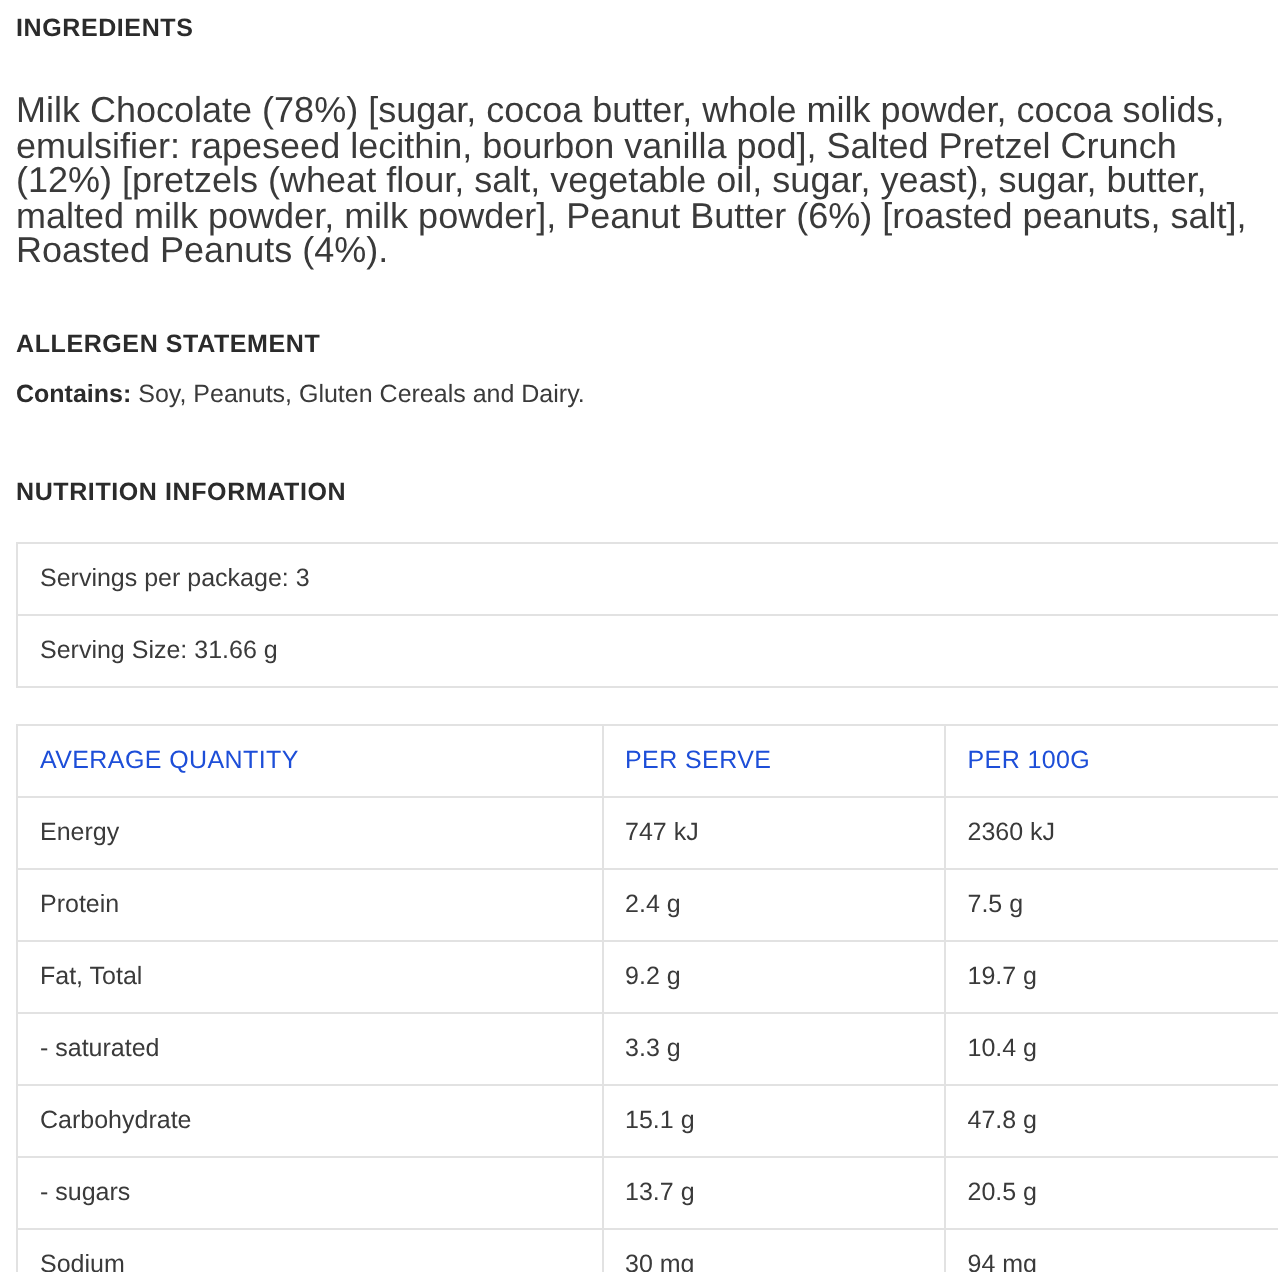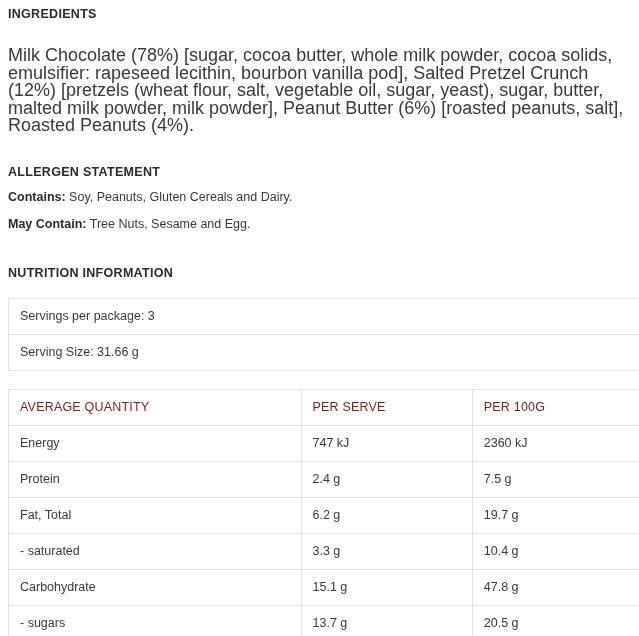--- a/index.html
+++ b/index.html
@@ -64,41 +64,38 @@
   }
   #servings-table { margin-top: 18px; }
   #servings-table td { width: 100%; }
 
   #quantity-table { margin-top: 18px; }
   #quantity-table col.c1 { width: 287px; }
   #quantity-table col.c2 { width: 168px; }
   #quantity-table col.c3 { width: 168px; }
   #quantity-table .hdr td {
     letter-spacing: 0.2px;
-    color: #7f1d1d;
+    color: #1d4ed8;
   }
 </style>
 </head>
 <body>
 
 <div class="page">
 
   <h2 class="section-heading" id="ingredients-heading">INGREDIENTS</h2>
 
   <p class="body-text" id="ingredients-text">Milk Chocolate (78%) [sugar, cocoa butter, whole milk powder, cocoa solids, emulsifier: rapeseed lecithin, bourbon vanilla pod], Salted Pretzel Crunch (12%) [pretzels (wheat flour, salt, vegetable oil, sugar, yeast), sugar, butter, malted milk powder, milk powder], Peanut Butter (6%) [roasted peanuts, salt], Roasted Peanuts (4%).</p>
 
   <h2 class="section-heading" id="allergen-heading">ALLERGEN STATEMENT</h2>
 
   <p class="allergen-line">
     <span class="lbl">Contains:</span><span> Soy, Peanuts, Gluten Cereals and Dairy.</span>
   </p>
 
-  <p class="allergen-line">
-    <span class="lbl">May Contain:</span><span> Tree Nuts, Sesame and Egg.</span>
-  </p>
 
   <h2 class="section-heading" id="nutrition-heading">NUTRITION INFORMATION</h2>
 
   <table class="nutri" id="servings-table">
     <tbody>
       <tr>
         <td>Servings per package: 3</td>
       </tr>
       <tr>
         <td>Serving Size:  31.66 g</td>
@@ -123,21 +120,21 @@
         <td>747 kJ</td>
         <td>2360 kJ</td>
       </tr>
       <tr>
         <td>Protein</td>
         <td>2.4 g</td>
         <td>7.5 g</td>
       </tr>
       <tr>
         <td>Fat, Total</td>
-        <td>6.2 g</td>
+        <td>9.2 g</td>
         <td>19.7 g</td>
       </tr>
       <tr>
         <td>- saturated</td>
         <td>3.3 g</td>
         <td>10.4 g</td>
       </tr>
       <tr>
         <td>Carbohydrate</td>
         <td>15.1 g</td>

